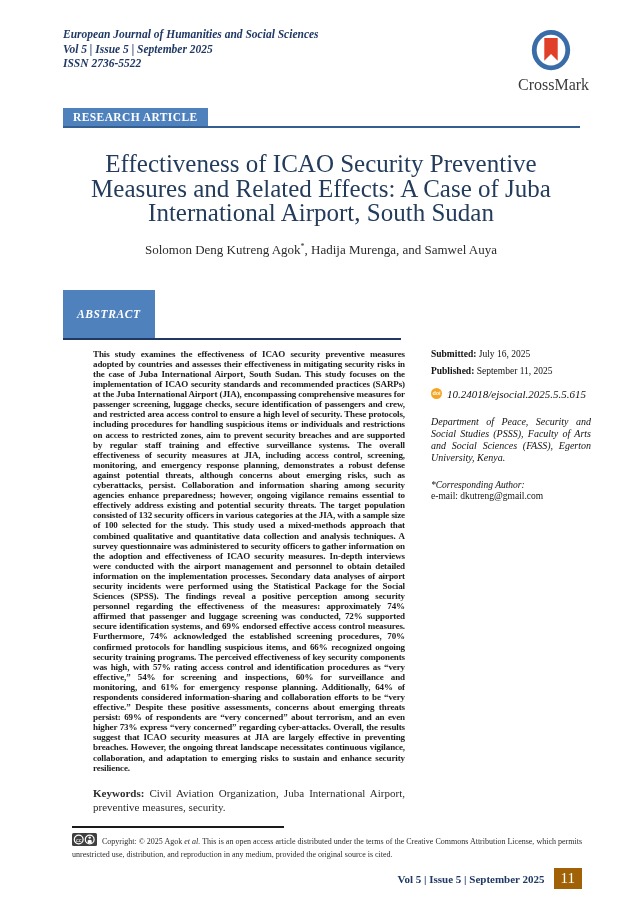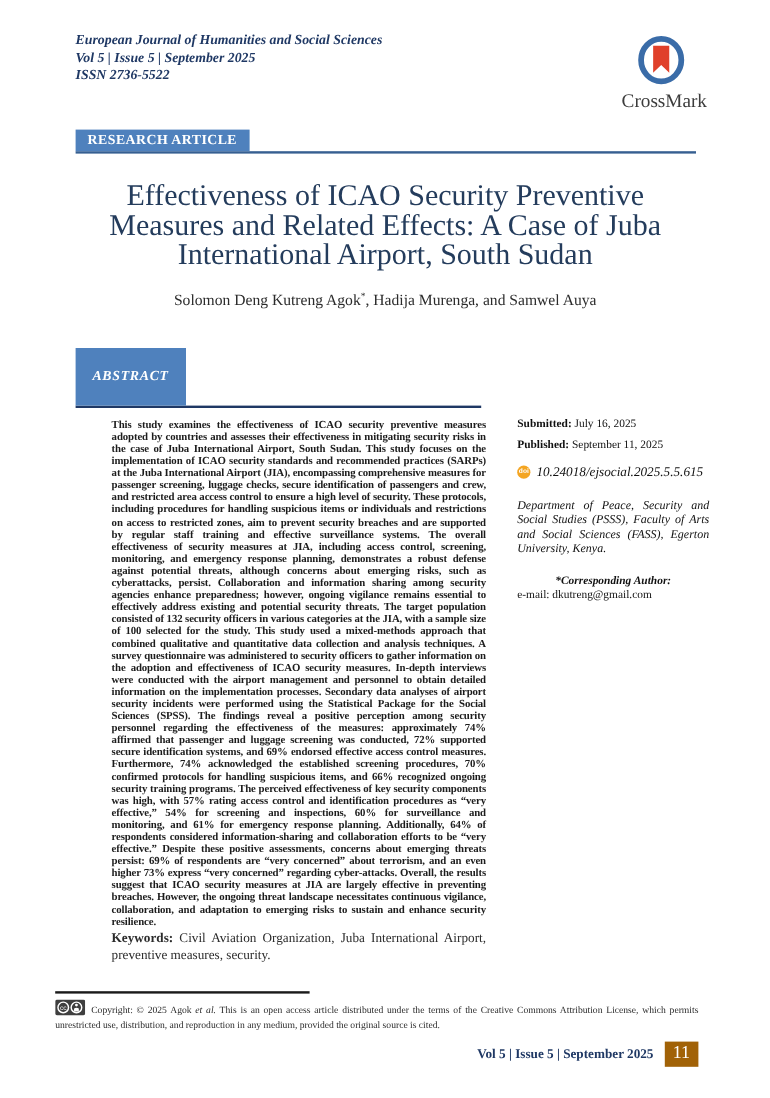--- a/index.html
+++ b/index.html
@@ -35,39 +35,39 @@
     font-weight: bold; font-style: italic; font-size: 11.5px; letter-spacing: 0.6px;
     padding: 18px 14px;
   }
   
   .columns { display: flex; margin: 9px 0 0 63px; }
   .abstract-col { width: 312px; margin-left: 30px; }
   .abstract-text {
     font-size: 9px; line-height: 10.1px; font-weight: bold; color: #1c1c1c;
     text-align: justify; letter-spacing: -0.1px;
   }
-  .keywords { margin-top: 2px; font-size: 11px; line-height: 14px; color: #2b2b2b; text-align: justify; }
+  .keywords { margin-top: 13px; font-size: 11px; line-height: 14px; color: #2b2b2b; text-align: justify; }
   .keywords .kw-label { font-weight: bold; }
   .sidebar { width: 160px; margin-left: 26px; font-size: 9.5px; color: #111111; }
   .side-row { margin-bottom: 7px; }
   .side-label { font-weight: bold; }
   .doi-row { margin-top: 12px; display: flex; align-items: center; }
   .doi-icon {
     width: 11px; height: 11px; border-radius: 50%; background: #f4a522;
     color: #ffffff; font-size: 5.5px; font-weight: bold; line-height: 11px;
     text-align: center; display: inline-block; flex: 0 0 auto;
     font-family: "Liberation Sans", sans-serif;
   }
   .doi-text { font-style: italic; font-size: 11px; margin-left: 5px; cursor: pointer; }
   .affiliation { margin-top: 16px; font-style: italic; font-size: 10px; line-height: 12px; text-align: justify; }
   .corresponding { margin-top: 16px; }
-  .corr-label { font-weight: bold; font-style: italic; text-align: center; }
+  .corr-label { font-weight: normal; font-style: italic; }
   .corr-email { margin-top: 1px; cursor: pointer; }
   
-  .bottom { position: absolute; left: 46px; right: 60px; top: 826px; background: #ffffff; }
+  .bottom { position: absolute; left: 72px; right: 60px; top: 826px; background: #ffffff; }
   .footnote-rule { width: 212px; border-top: 2px solid #1a1a1a; margin-bottom: 5px; }
   .copyright { font-size: 8px; line-height: 13px; color: #2a2a2a; text-align: justify; }
   .copyright .et-al { font-style: italic; }
   .cc-badge { vertical-align: -3px; margin-right: 5px; }
   .footer-row { margin-top: 7px; display: flex; justify-content: flex-end; align-items: center; }
   .footer-issue { font-size: 11px; font-weight: 600; color: #1f3864; }
   .page-num {
     background: #a16207; color: #ffffff; font-weight: normal; font-size: 15px;
     padding: 2px 7px; margin-left: 9px; display: inline-block;
   }

